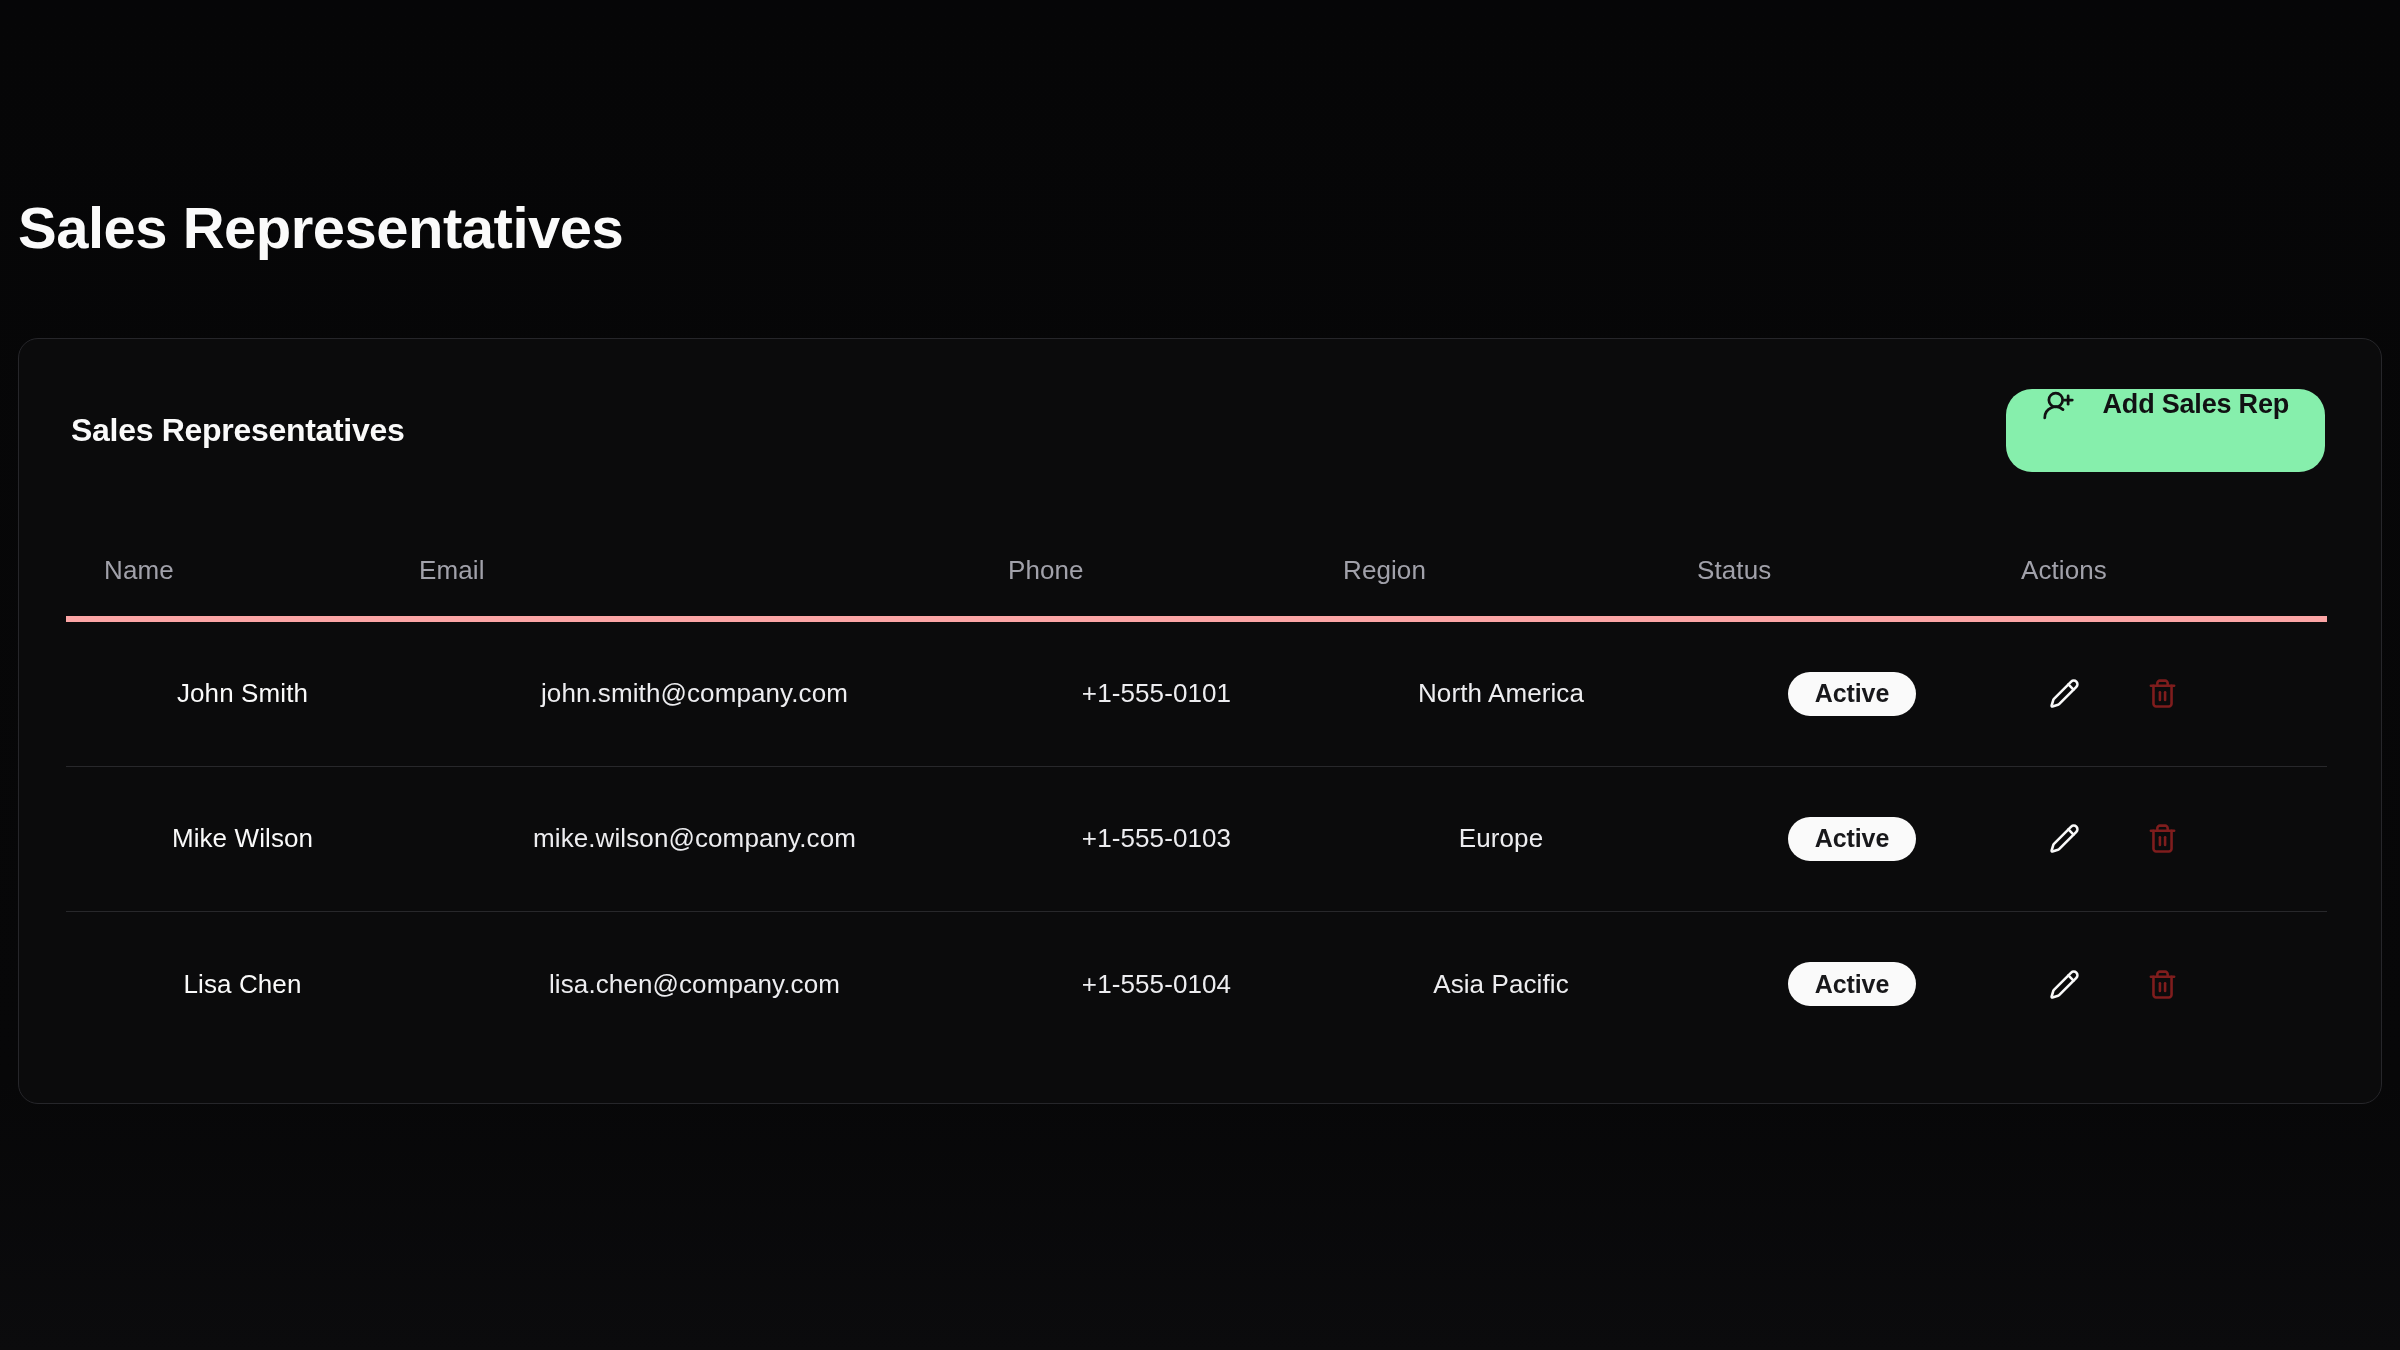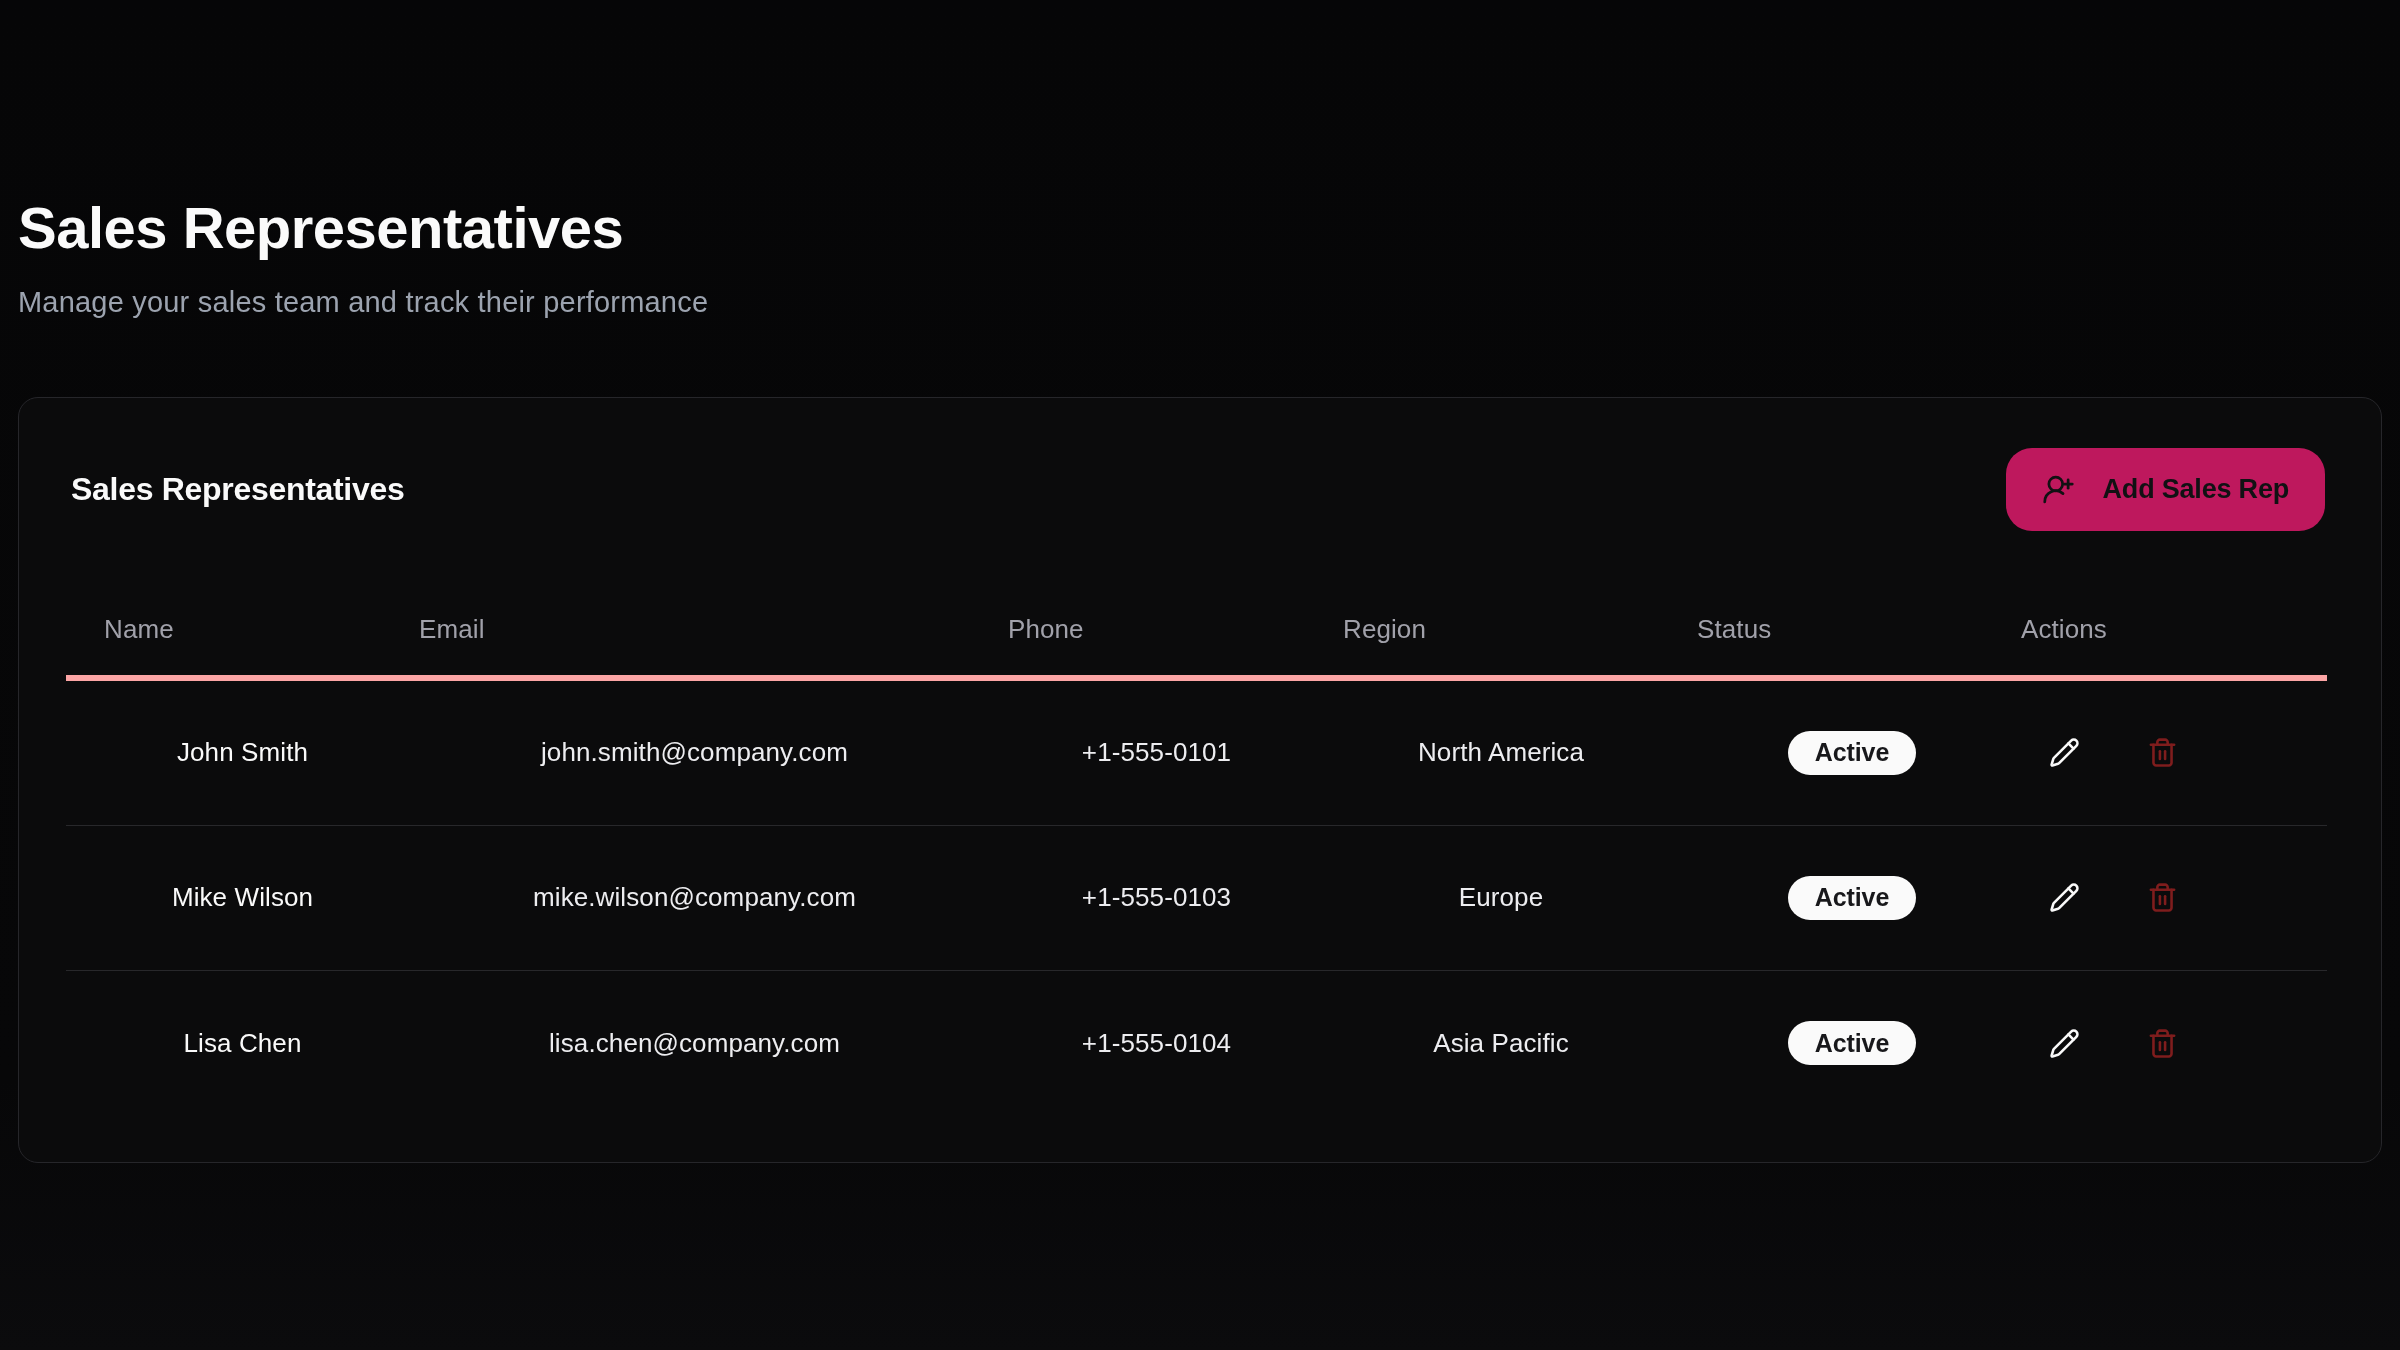--- a/index.html
+++ b/index.html
@@ -42,25 +42,24 @@
     padding: 50px 56px 0 52px;
   }
   .card-title {
     font-size: 32px;
     font-weight: 700;
     letter-spacing: -0.3px;
     color:#fafafa;
   }
   .add-btn {
     display:flex;
-    align-items:center;
     gap: 28px;
     height: 83px;
     padding: 0 36px;
-    background:#be185d;
+    background:#86efac;
     color:#111113;
     border:none;
     border-radius: 26px;
     font-family: inherit;
     font-size: 27px;
     font-weight: 600;
     letter-spacing: -0.2px;
     cursor:pointer;
   }
   .add-btn svg { display:block; }
@@ -116,21 +115,20 @@
     cursor:pointer;
     padding:0;
   }
   .icon-btn svg { display:block; }
 </style>
 </head>
 <body>
 
 <div class="page">
   <h1 class="page-title">Sales Representatives</h1>
-  <div class="page-subtitle">Manage your sales team and track their performance</div>
 
   <div class="card">
     <div class="card-header">
       <div class="card-title">Sales Representatives</div>
       <button class="add-btn">
         <span>
           <svg width="33" height="33" viewBox="0 0 24 24" fill="none" stroke="#111113" stroke-width="2" stroke-linecap="round" stroke-linejoin="round">
             <path d="M2 21a8 8 0 0 1 13.292-6"></path>
             <circle cx="10" cy="8" r="5"></circle>
             <path d="M19 5v6"></path>

